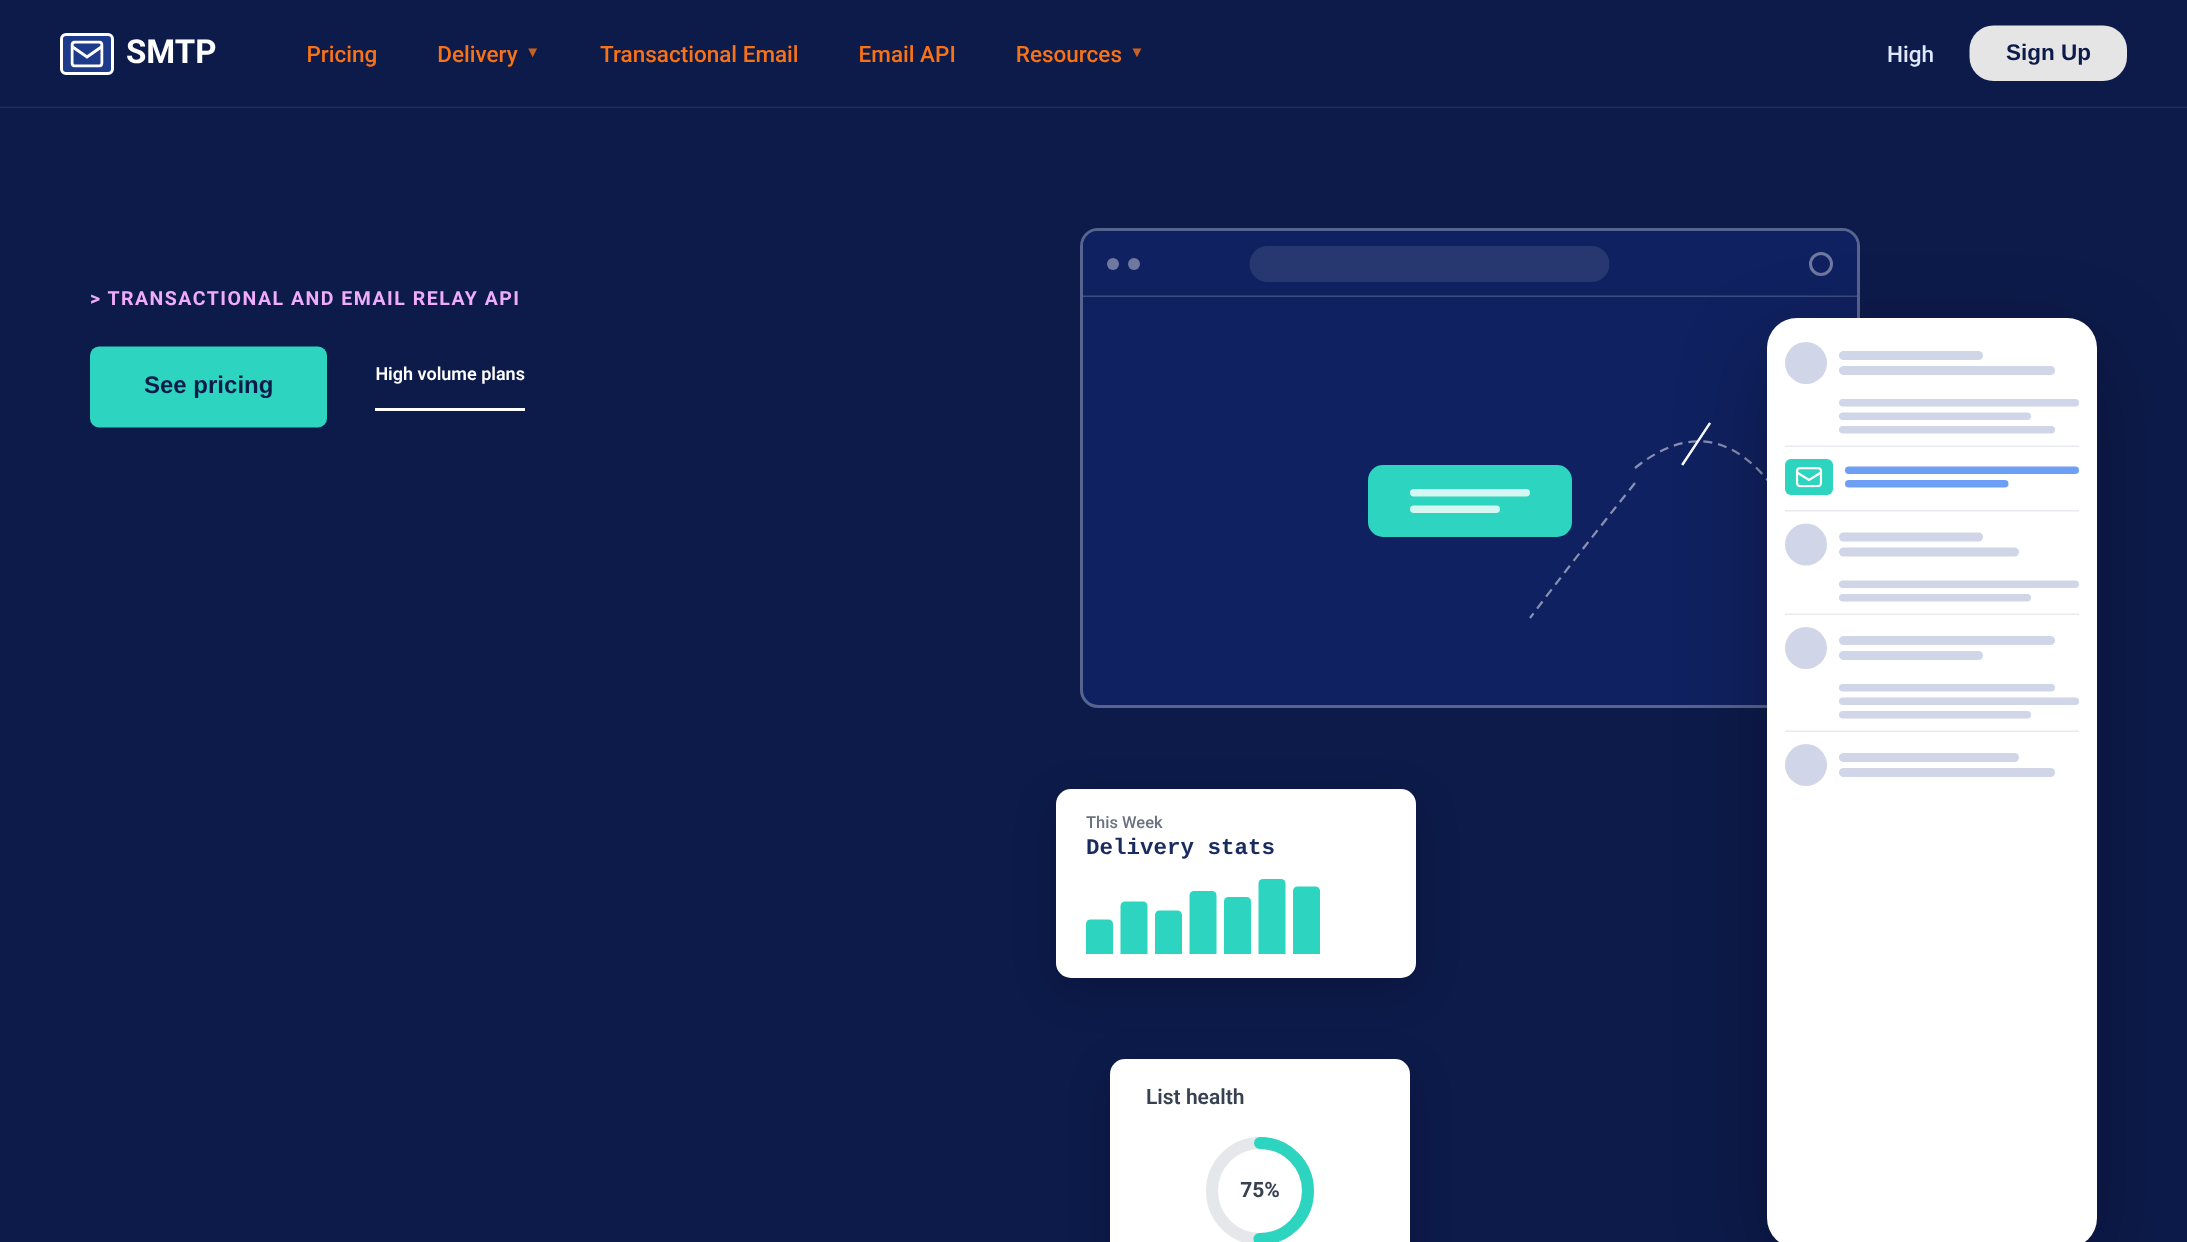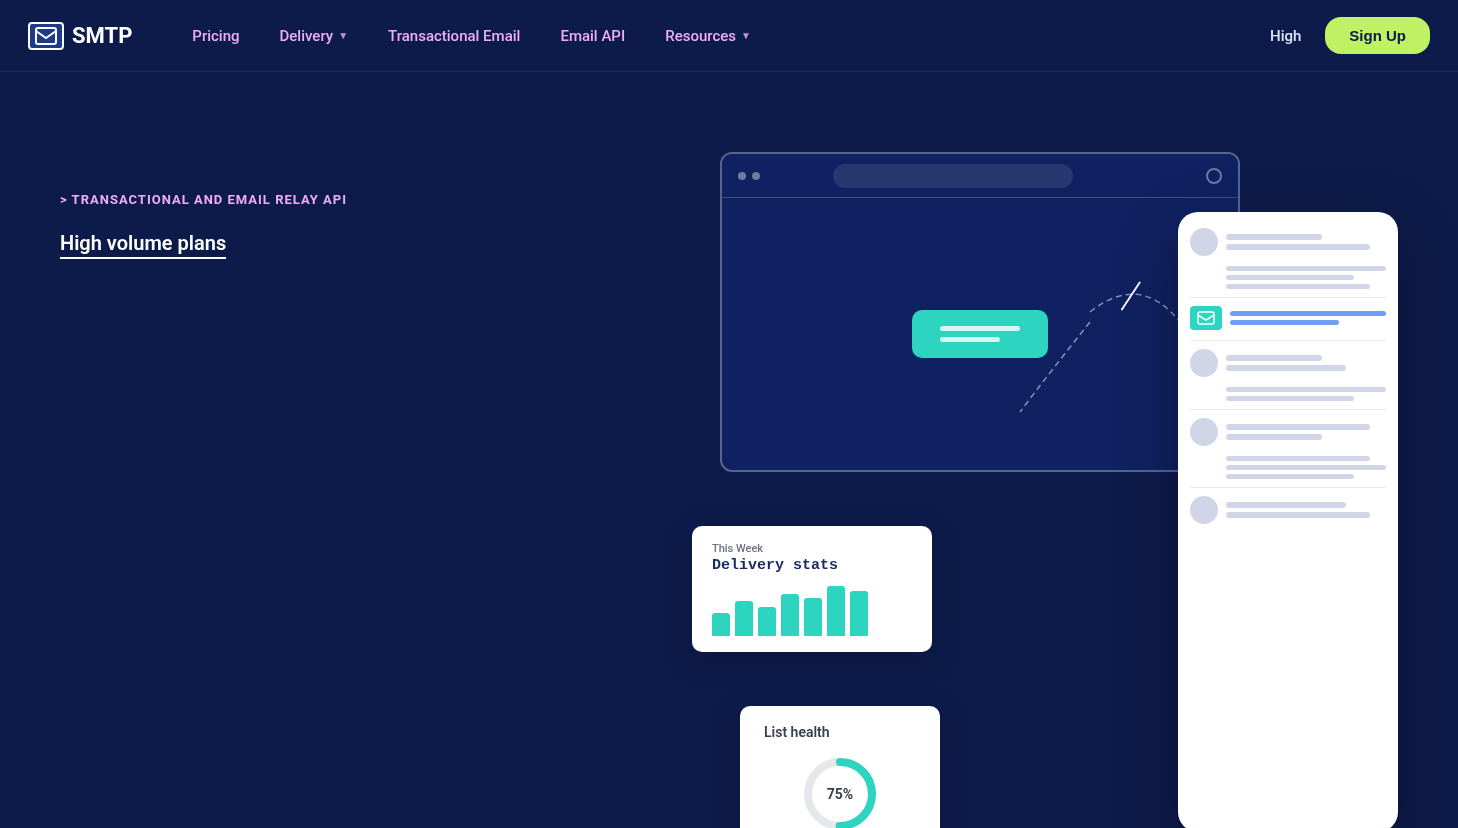--- a/index.html
+++ b/index.html
@@ -8,21 +8,21 @@
       background-color: #0d1b4b;
       color: #fff;
       width: 1458px;
       min-height: 828px;
       overflow: hidden;
     }
 
     
     nav {
       display: flex;
-      padding: 0 28px;
+      padding: 0 40px;
       height: 72px;
       background-color: #0d1b4b;
       border-bottom: 1px solid rgba(255,255,255,0.08);
     }
     .logo {
       display: flex;
       align-items: center;
       gap: 8px;
       font-size: 22px;
       font-weight: 700;
@@ -41,21 +41,21 @@
       justify-content: center;
       font-size: 16px;
     }
     .nav-links {
       display: flex;
       align-items: center;
       gap: 40px;
       flex: 1;
     }
     .nav-link {
-      color: #f0abfc;
+      color: #f97316;
       font-size: 15px;
       font-weight: 500;
       cursor: pointer;
       display: flex;
       align-items: center;
       gap: 5px;
       text-decoration: none;
     }
     .chevron {
       font-size: 10px;
@@ -67,21 +67,21 @@
       gap: 24px;
     }
     .login-btn {
       color: #e0e8ff;
       font-size: 15px;
       font-weight: 500;
       cursor: pointer;
       text-decoration: none;
     }
     .signup-btn {
-      background: #bef264;
+      background: #e5e5e5;
       color: #0d1b4b;
       border: none;
       padding: 10px 24px;
       font-size: 15px;
       font-weight: 700;
       border-radius: 16px;
       cursor: pointer;
     }
 
     
@@ -128,26 +128,26 @@
       color: #0d1b4b;
       border: none;
       padding: 18px 36px;
       font-size: 16px;
       font-weight: 700;
       border-radius: 6px;
       cursor: pointer;
     }
     .high-volume-link {
       color: #fff;
-      font-size: 20px;
+      font-size: 12px;
       font-weight: 600;
       cursor: pointer;
       text-decoration: none;
       border-bottom: 2px solid #fff;
-      padding-bottom: 2px;
+      padding-bottom: 16px;
     }
 
     
     .hero-illustration {
       flex: 1;
       position: relative;
       height: 720px;
       margin-left: 40px;
     }
 
@@ -309,21 +309,21 @@
       background: #6da0f5;
       border-radius: 3px;
     }
     .phone-email-line.w100 { width: 100%; }
     .phone-email-line.w70 { width: 70%; }
 
     
     .delivery-stats-card {
       position: absolute;
       bottom: 220px;
-      left: 12px;
+      left: 24px;
       background: #fff;
       border-radius: 10px;
       padding: 16px 20px;
       width: 240px;
       box-shadow: 0 8px 30px rgba(0,0,0,0.2);
     }
     .stats-week {
       font-size: 11px;
       color: #6b7280;
       font-weight: 500;
@@ -421,20 +421,21 @@
   <div class="nav-actions">
     <a class="login-btn">High</a>
     <button class="signup-btn">Sign Up</button>
   </div>
 </nav>
 
 <section class="hero">
   <div class="hero-content">
     <div class="hero-tag">&gt; TRANSACTIONAL AND EMAIL RELAY API</div>
     <div class="hero-buttons">
+      <button class="see-pricing-btn">See pricing</button>
       <a class="high-volume-link">High volume plans</a>
     </div>
   </div>
 
   <div class="hero-illustration">
 
     <div class="browser-window">
       <div class="browser-bar">
         <div class="browser-dots">
           <div class="browser-dot"></div>

